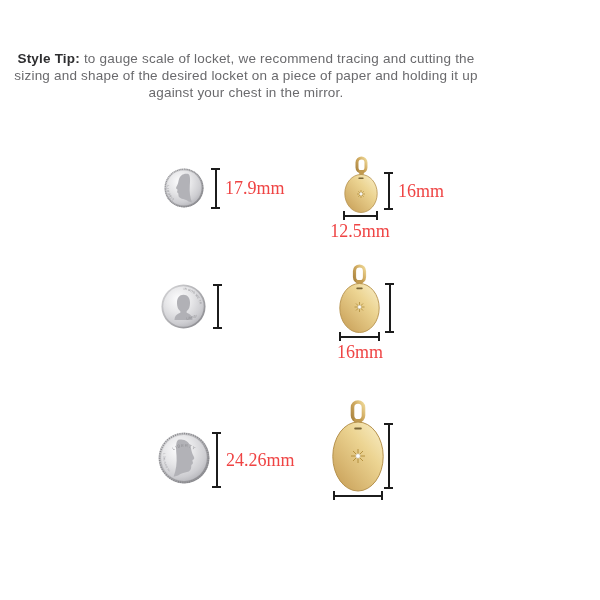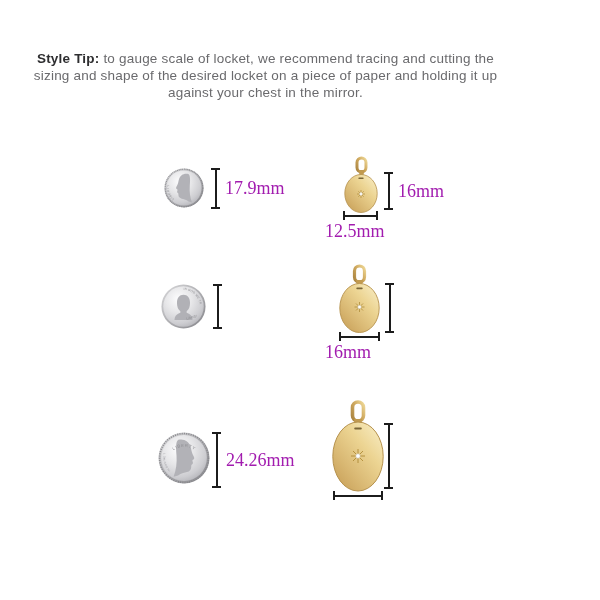--- a/index.html
+++ b/index.html
@@ -2,21 +2,20 @@
 <html><head>
 <meta charset="utf-8">
 <style>
   html,body{margin:0;padding:0;background:#fff;}
   .canvas{
     position:relative;
     width:492px;height:600px;
     background:#ffffff;
     overflow:hidden;
     font-family:"Liberation Sans","DejaVu Sans",sans-serif;
-    padding-left:39px;
   }
   
   .tip{
     position:absolute;
     top:50px;left:50%;transform:translateX(-50%);
     width:470px;
     margin:0;
     text-align:center;
     font-size:13.5px;
     line-height:17px;
@@ -33,25 +32,25 @@
   .hmeasure{position:absolute;height:9px;}
   .hmeasure .line{position:absolute;top:50%;left:0;right:0;height:2px;transform:translateY(-50%);background:#1c1c1c;}
   .hmeasure::before,.hmeasure::after{content:"";position:absolute;top:0;bottom:0;width:2px;background:#1c1c1c;}
   .hmeasure::before{left:0;}
   .hmeasure::after{right:0;}
   
   .mlabel{
     position:absolute;
     font-family:"Liberation Serif","DejaVu Serif",serif;
     font-size:18px;
-    color:#a21caf;
+    color:#ef4444;
     white-space:nowrap;
   }
   .mlabel.v{display:flex;align-items:center;}
-  .mlabel.h{}
+  .mlabel.h{text-align:center;}
   
   .img{position:absolute;}
   .img svg{display:block;width:100%;height:100%;}
 </style>
 </head>
 <body>
 
 <div class="canvas">
 
   <svg width="0" height="0" style="position:absolute" aria-hidden="true">

